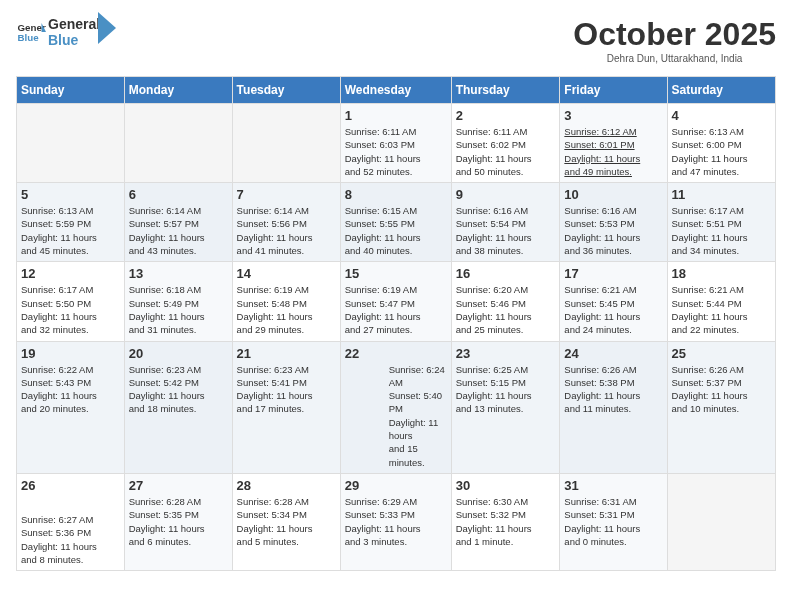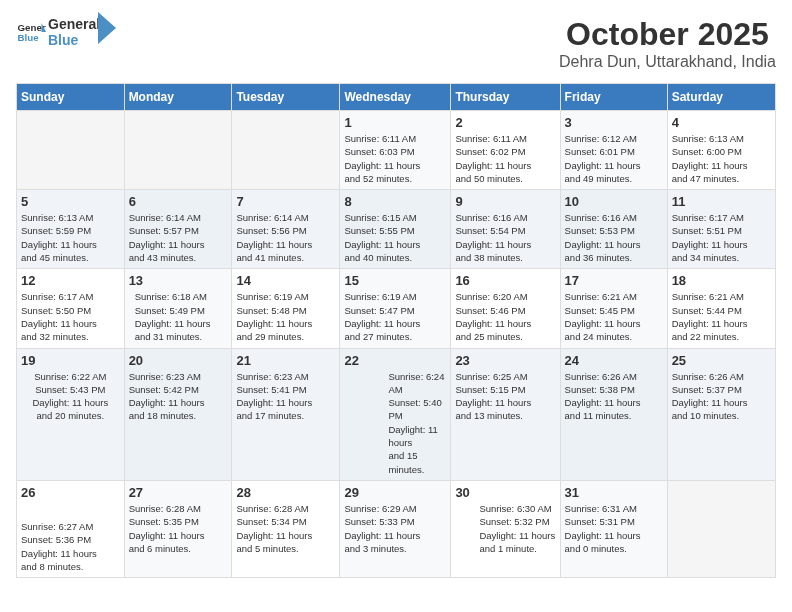--- a/index.html
+++ b/index.html
@@ -27,21 +27,21 @@
     }
     .title-block {
       text-align: center;
     }
     .month-title {
       font-size: 32px;
       font-weight: bold;
       color: #333;
     }
     .location {
-      font-size: 16px;
+      font-size: 10px;
       color: #555;
     }
     table {
       width: 100%;
       border-collapse: collapse;
     }
     thead tr th {
       background-color: #3a7abf;
       color: #fff;
       font-size: 12px;
@@ -134,21 +134,21 @@
         </td>
         <td>
           <div class="day-num">2</div>
           <div class="day-info" style="white-space: pre-line;">Sunrise: 6:11 AM
 Sunset: 6:02 PM
 Daylight: 11 hours
 and 50 minutes.</div>
         </td>
         <td>
           <div class="day-num">3</div>
-          <div class="day-info" style="white-space: pre-line;">Sunrise: 6:12 AM
+          <div class="day-info" style="white-space: pre-line; text-decoration: underline;">Sunrise: 6:12 AM
 Sunset: 6:01 PM
 Daylight: 11 hours
 and 49 minutes.</div>
         </td>
         <td>
           <div class="day-num">4</div>
           <div class="day-info" style="white-space: pre-line;">Sunrise: 6:13 AM
 Sunset: 6:00 PM
 Daylight: 11 hours
 and 47 minutes.</div>
@@ -208,21 +208,21 @@
       <tr>
         <td>
           <div class="day-num">12</div>
           <div class="day-info" style="white-space: pre-line;">Sunrise: 6:17 AM
 Sunset: 5:50 PM
 Daylight: 11 hours
 and 32 minutes.</div>
         </td>
         <td>
           <div class="day-num">13</div>
-          <div class="day-info" style="white-space: pre-line; margin-left: 6px;">Sunrise: 6:18 AM
+          <div class="day-info" style="white-space: pre-line;">Sunrise: 6:18 AM
 Sunset: 5:49 PM
 Daylight: 11 hours
 and 31 minutes.</div>
         </td>
         <td>
           <div class="day-num">14</div>
           <div class="day-info" style="white-space: pre-line;">Sunrise: 6:19 AM
 Sunset: 5:48 PM
 Daylight: 11 hours
 and 29 minutes.</div>
@@ -252,21 +252,21 @@
           <div class="day-num">18</div>
           <div class="day-info" style="white-space: pre-line;">Sunrise: 6:21 AM
 Sunset: 5:44 PM
 Daylight: 11 hours
 and 22 minutes.</div>
         </td>
       </tr>
       <tr>
         <td>
           <div class="day-num">19</div>
-          <div class="day-info" style="white-space: pre-line; text-align: center;">Sunrise: 6:22 AM
+          <div class="day-info" style="white-space: pre-line;">Sunrise: 6:22 AM
 Sunset: 5:43 PM
 Daylight: 11 hours
 and 20 minutes.</div>
         </td>
         <td>
           <div class="day-num">20</div>
           <div class="day-info" style="white-space: pre-line;">Sunrise: 6:23 AM
 Sunset: 5:42 PM
 Daylight: 11 hours
 and 18 minutes.</div>
@@ -331,21 +331,21 @@
         </td>
         <td>
           <div class="day-num">29</div>
           <div class="day-info" style="white-space: pre-line;">Sunrise: 6:29 AM
 Sunset: 5:33 PM
 Daylight: 11 hours
 and 3 minutes.</div>
         </td>
         <td>
           <div class="day-num">30</div>
-          <div class="day-info" style="white-space: pre-line; margin-left: 24px;">Sunrise: 6:30 AM
+          <div class="day-info" style="white-space: pre-line;">Sunrise: 6:30 AM
 Sunset: 5:32 PM
 Daylight: 11 hours
 and 1 minute.</div>
         </td>
         <td>
           <div class="day-num">31</div>
           <div class="day-info" style="white-space: pre-line;">Sunrise: 6:31 AM
 Sunset: 5:31 PM
 Daylight: 11 hours
 and 0 minutes.</div>

